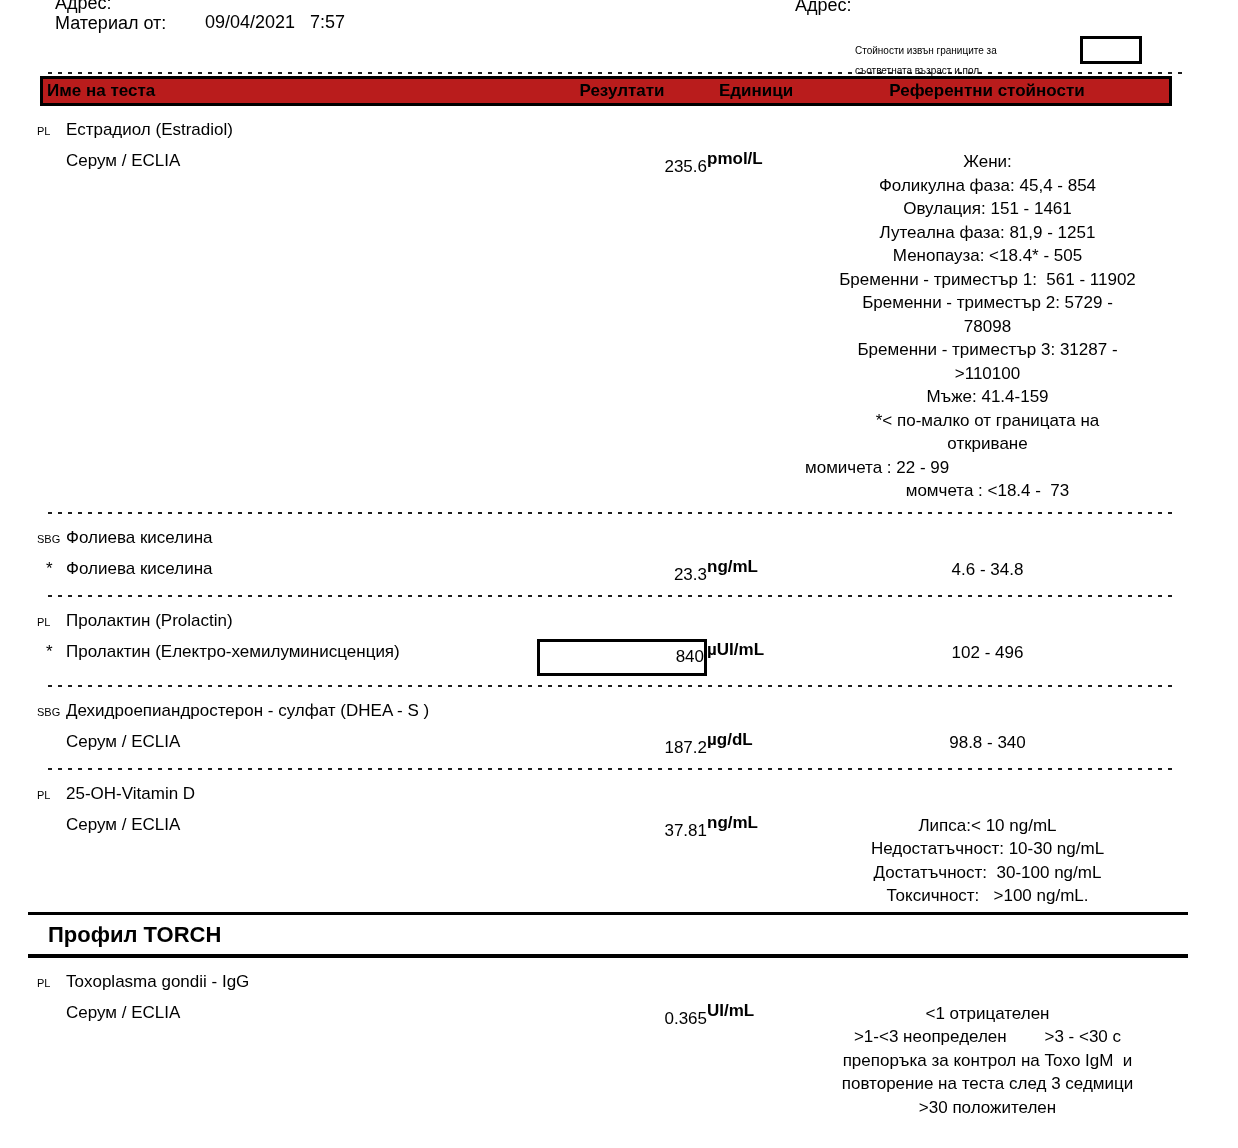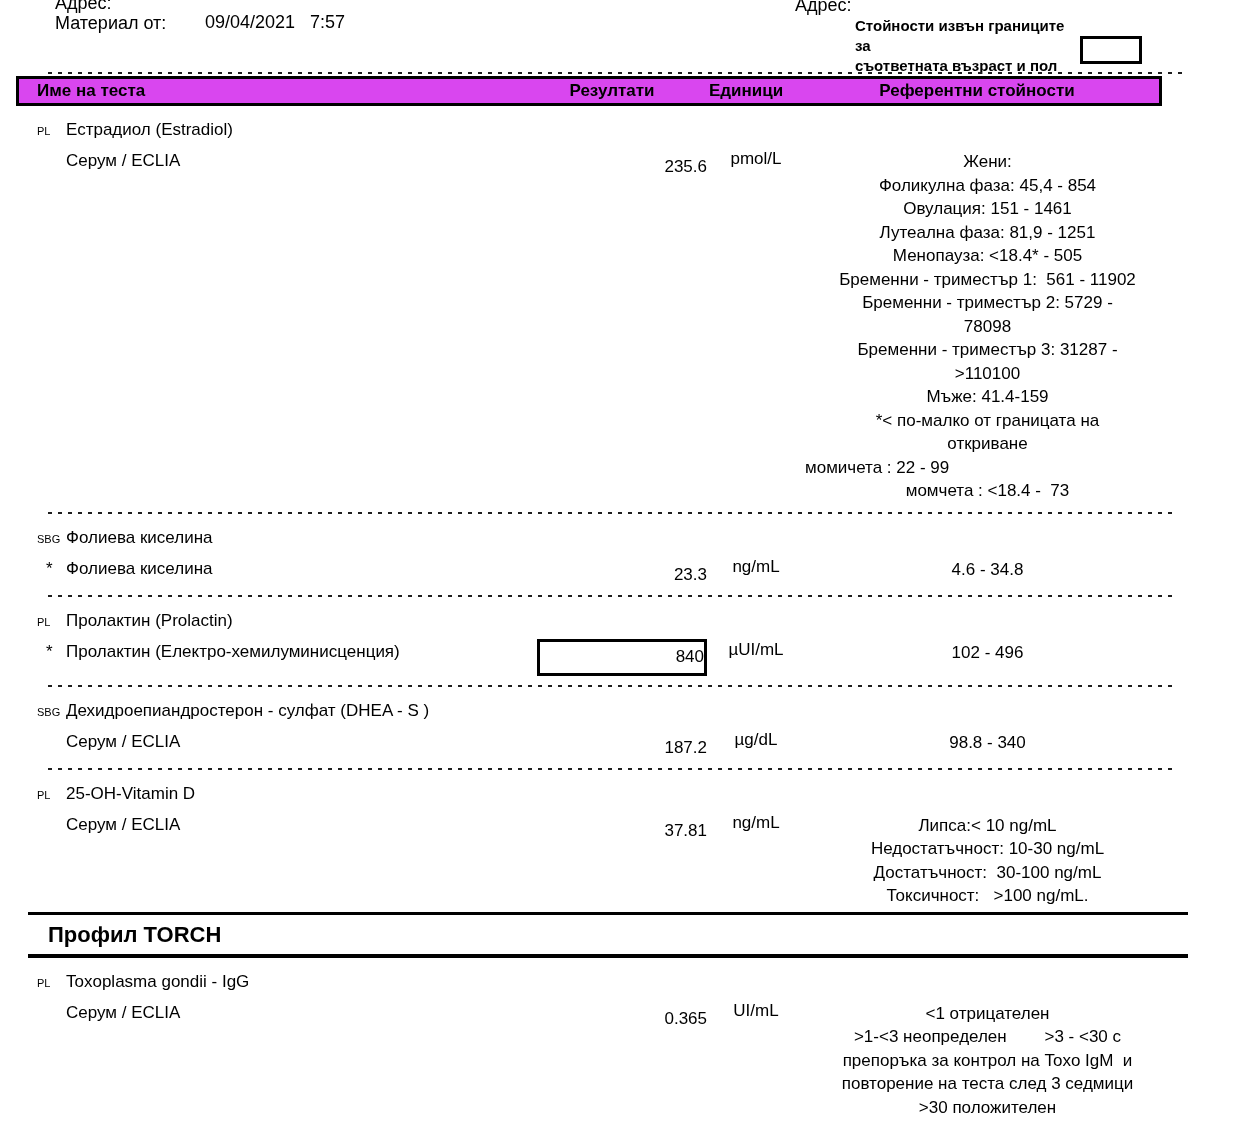--- a/index.html
+++ b/index.html
@@ -8,50 +8,50 @@
     background:#fff; color:#000;
     font-family:"Liberation Sans","DejaVu Sans",sans-serif;
     font-size:17px;
   }
   
   .top-area { position:relative; height:76px; }
   .addr-left  { position:absolute; left:55px;  top:-7px; font-size:18px; }
   .material-label { position:absolute; left:55px; top:13px; font-size:18px; }
   .material-value { position:absolute; left:205px; top:12px; font-size:18px; white-space:pre; }
   .addr-right { position:absolute; left:795px; top:-5px; font-size:18px; }
-  .legend { position:absolute; left:855px; top:16px; width:225px; font-size:15px; line-height:20px;font-weight:bold; }
+  .legend { position:absolute; left:855px; top:41px; width:225px; font-size:10px; line-height:20px; }
   .legend-box { position:absolute; left:1080px; top:36px; width:56px; height:22px; border:3px solid #000; background:#fff; }
   .dash-line {
     height:2px;
     background-image:repeating-linear-gradient(90deg,#1f1f1f 0 4px,transparent 4px 10px);
   }
   .pre-header-dash { position:absolute; left:48px; right:55px; top:72px; }
   
   .table-header {
-    margin-left:16px; width:1126px; height:24px;
-    background:#d946ef; border:3px solid #000;
+    margin-left:40px; width:1126px; height:24px;
+    background:#b91c1c; border:3px solid #000;
     display:grid; grid-template-columns:494px 170px 98px 1fr;
-    align-items:center; font-weight:bold; font-size:17px;padding-left:14px;
+    align-items:center; font-weight:bold; font-size:17px;
   }
   .th-name { padding-left:4px; text-align:left; }
   .th-center { text-align:center; }
   
   .test-list { padding:0 60px 0 37px; }
   .t-title { margin-top:13px; line-height:22px; }
   .t-prefix { display:inline-block; width:29px; font-size:11px; letter-spacing:0; vertical-align:baseline; }
   .t-name { font-size:17px; }
   .t-row {
     display:grid; grid-template-columns:29px 471px 170px 98px 365px;
     align-items:start; margin-top:8px; line-height:22px;
   }
   .cell-star { padding-left:9px; }
   .cell-label { }
   .cell-result { text-align:right; padding-top:6px; }
   .cell-result.boxed { border:3px solid #000; padding:4px 0 5px 0; margin-top:-2px; background:#fff; }
-  .cell-unit { text-align:center; margin-top:-2px; }
+  .cell-unit { text-align:left; margin-top:-2px;font-weight:bold; }
   .cell-ref { text-align:center; line-height:23.5px; }
   .ref-line { white-space:pre-wrap; }
   .t-divider { margin:9px 0 0 11px; }
   
   .section-block { margin:4px 0 0 -9px; width:1160px; }
   .section-topline { border-top:3px solid #000; }
   .section-title { padding:7px 0 6px 20px; font-weight:bold; font-size:22px; }
   .section-bottomline { border-top:4px solid #000; }
 </style>
 </head>

